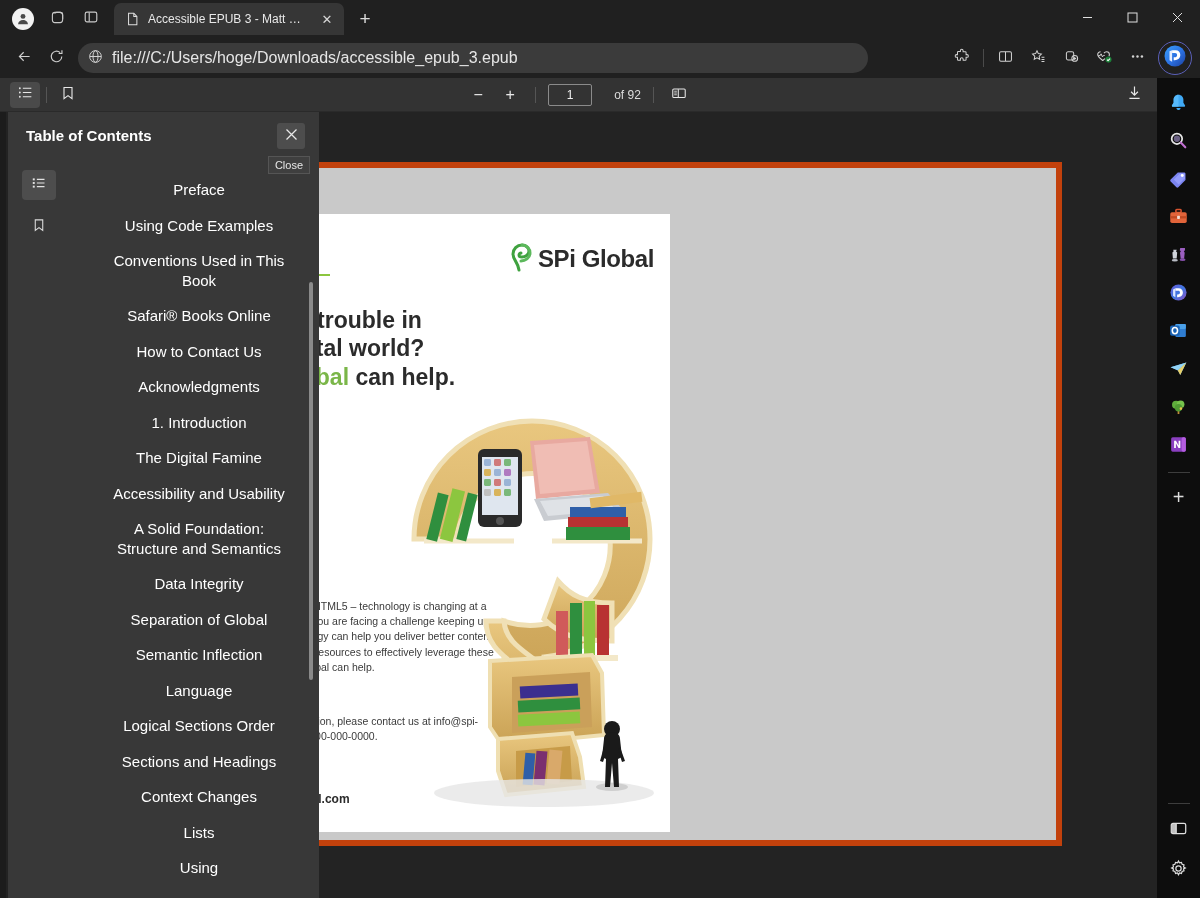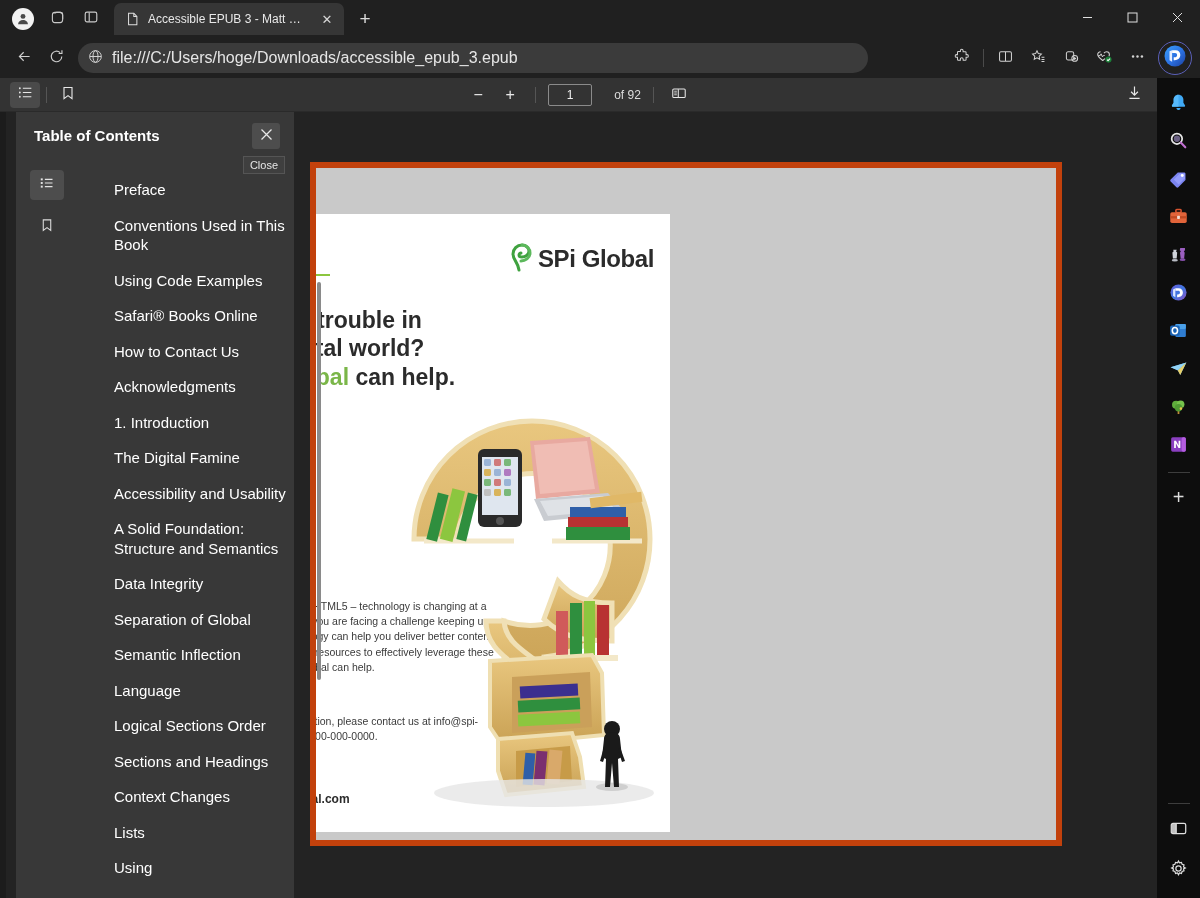--- a/index.html
+++ b/index.html
@@ -151,22 +151,23 @@
   .footerurl {
     position: absolute; left: 58px; top: 578px;
     font-size: 12px; font-weight: 700; color: #2b2b2b;
   }
   .cover-art {
     position: absolute; left: 218px; top: 175px; width: 276px; height: 420px;
   }
 
   
   .toc-panel {
-    position: absolute; left: 16px; top: 112px; width: 278px; height: 786px;
+    position: absolute; left: 8px; top: 112px; width: 311px; height: 786px;
     background: #383838;
+    text-align: center;
   }
   .toc-header {
     position: absolute; left: 0; top: 0; width: 310px; height: 46px;
     display: flex; align-items: center;
   }
   .toc-title {
     color: #ffffff; font-size: 15px; font-weight: 700; margin-left: 18px;
   }
   .toc-close {
     position: absolute; right: 14px; top: 11px; width: 28px; height: 26px;
@@ -605,22 +606,22 @@
         <span>
           <svg width="16" height="16" viewBox="0 0 18 18" fill="none" stroke="#dcdcdc" stroke-width="1.2">
             <path d="M4.8 3.2h8.4v11.8l-4.2-3.1-4.2 3.1z"></path>
           </svg>
         </span>
       </div>
     </div>
 
     <div class="toc-list">
       <div class="toc-item">Preface</div>
+      <div class="toc-item">Using Code Examples</div>
       <div class="toc-item">Conventions Used in This Book</div>
-      <div class="toc-item">Using Code Examples</div>
       <div class="toc-item">Safari® Books Online</div>
       <div class="toc-item">How to Contact Us</div>
       <div class="toc-item">Acknowledgments</div>
       <div class="toc-item">1. Introduction</div>
       <div class="toc-item">The Digital Famine</div>
       <div class="toc-item">Accessibility and Usability</div>
       <div class="toc-item">A Solid Foundation: Structure and Semantics</div>
       <div class="toc-item">Data Integrity</div>
       <div class="toc-item">Separation of Global</div>
       <div class="toc-item">Semantic Inflection</div>

